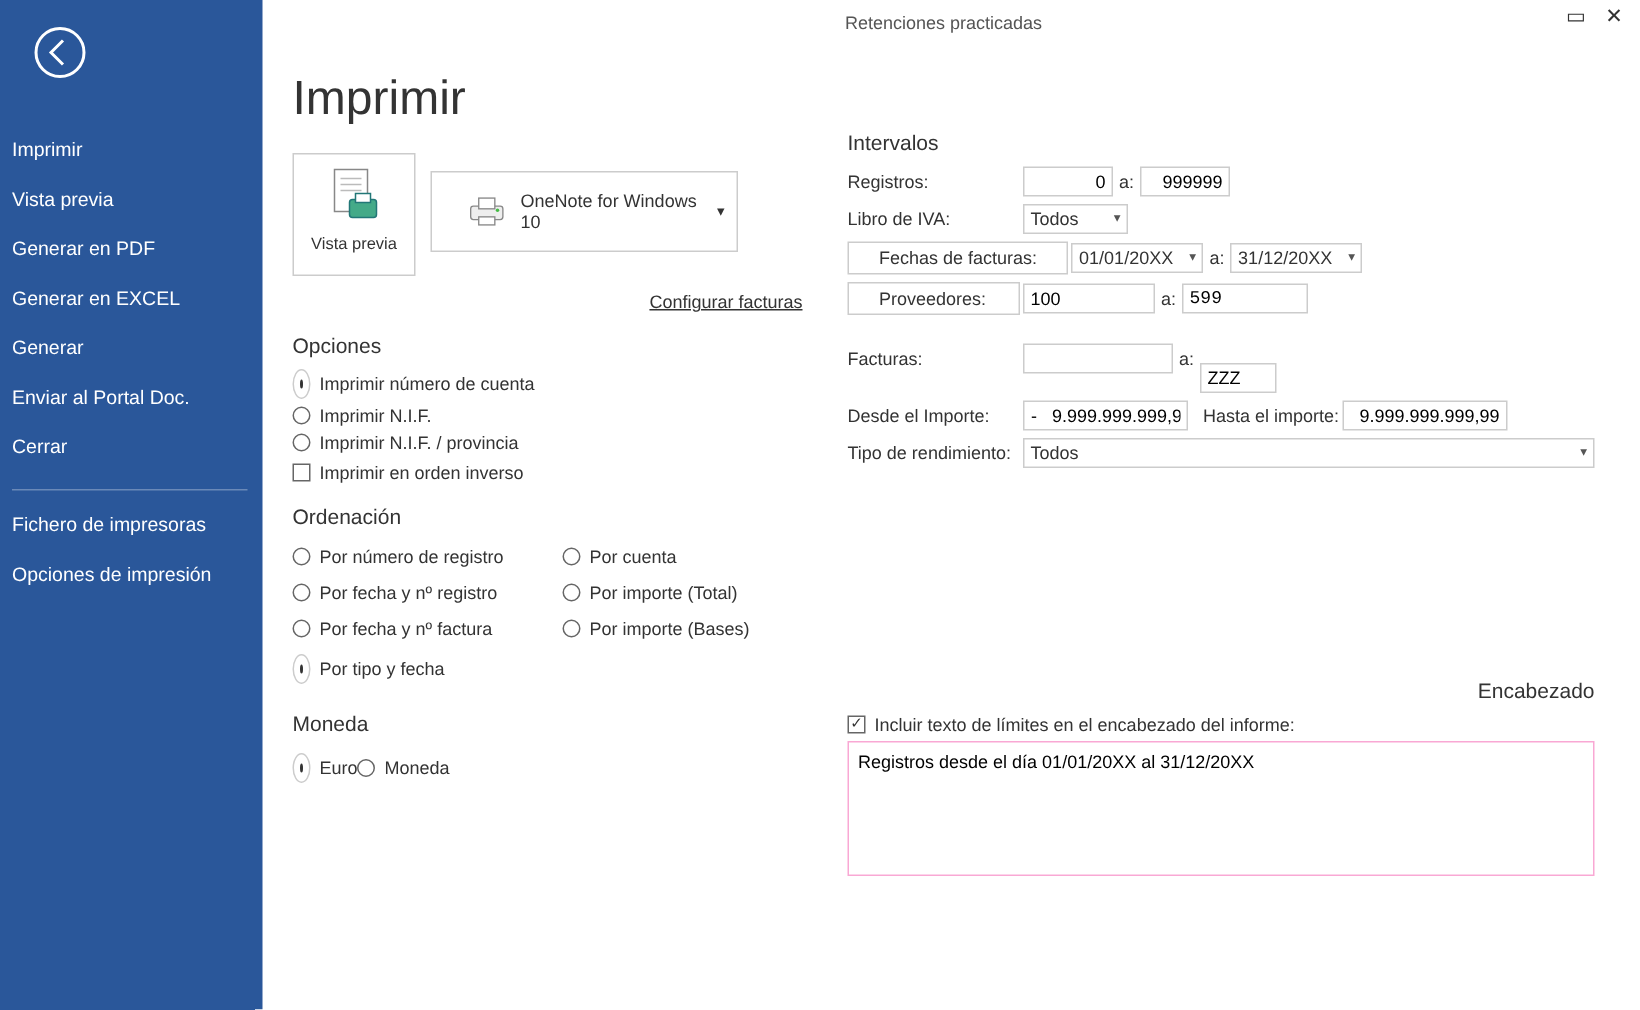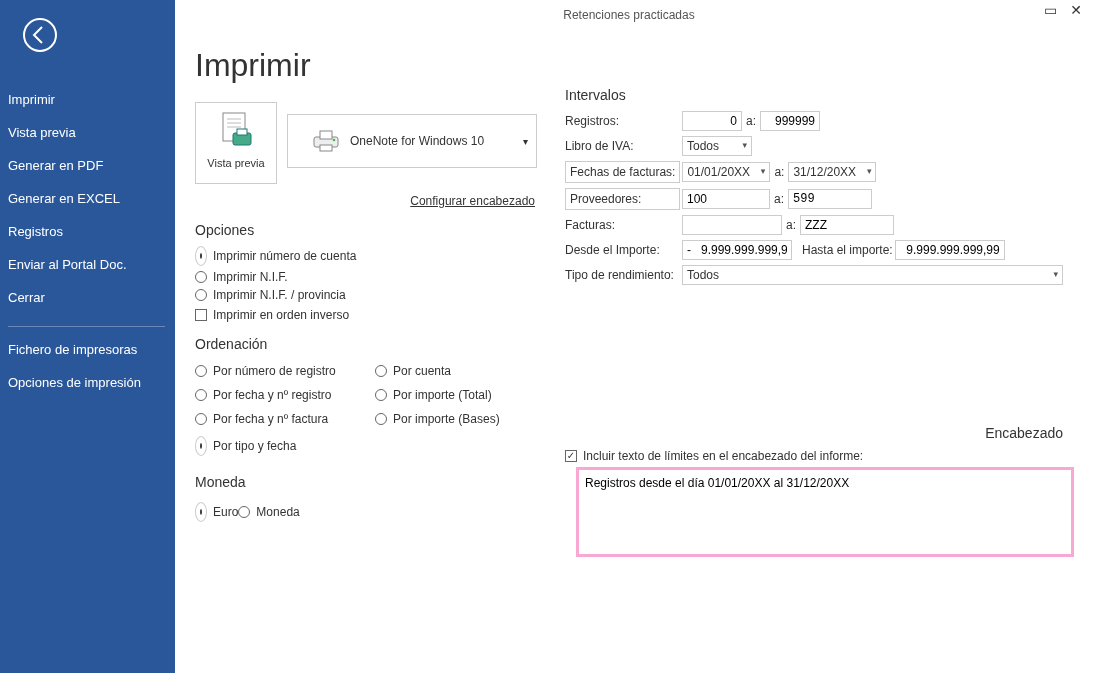--- a/index.html
+++ b/index.html
@@ -62,65 +62,65 @@
     width: 82px; height: 82px;
     border: 1px solid #ccc;
     text-align:center;
     font-size:11px;
     padding-top:8px;
     cursor:pointer;
     background:#fff;
   }
   .preview-btn svg { display:block; margin:0 auto 4px;}
   .printer-sel {
-    width: 250px; height: 54px;
+    width: 205px; height: 54px;
     border:1px solid #ccc;
     display:flex; align-items:center;
     padding:0 24px;
     position:relative;
     margin-top:12px; margin-left:10px;
     cursor:pointer;
   }
   .printer-sel .chev { position:absolute; right:8px; font-size:10px;}
   .link { color:#333; text-decoration:underline; font-size:12px; display:block; text-align:right; margin:10px 12px 0 0; cursor:pointer; width:340px;}
   h2 { font-size:14px; font-weight:400; margin:14px 0 8px 0; color:#333;}
   .radio-row, .check-row { display:flex; align-items:center; margin: 4px 0; font-size:12px; }
   .radio { width:12px; height:12px; border:1px solid #666; border-radius:50%; margin-right:6px; display:inline-flex; align-items:center; justify-content:center; cursor:pointer;}
   .radio.sel::after { content:""; width:6px; height:6px; background:#333; border-radius:50%;}
   .check { width:12px; height:12px; border:1px solid #666; margin-right:6px; display:inline-flex; align-items:center; justify-content:center; font-size:10px; line-height:10px; cursor:pointer;}
   .ord-grid { display:grid; grid-template-columns: 180px 180px; row-gap:2px;}
   .interval-row { display:flex; align-items:center; margin:5px 0; gap:2px; font-size:12px;}
   .interval-row .lbl { width:115px;}
-  .btn-lbl { border:1px solid #ccc; padding:3px 4px; cursor:pointer; background:#fff; font-size:12px; min-width:115px; text-align:left;}
+  .btn-lbl { border:1px solid #ccc; padding:3px 20px; cursor:pointer; background:#fff; font-size:12px; min-width:115px; text-align:left;}
   input[type=text] {
     border:1px solid #ccc; padding:2px 4px; font-size:12px; height:20px; font-family:inherit;
   }
   .num-w { width:60px; text-align:right;}
   .a-lbl { font-size:12px; padding:0 2px;}
   .sel { border:1px solid #ccc; height:20px; padding:2px 4px; font-size:12px; position:relative; background:#fff; cursor:pointer;}
   .sel .chev { position:absolute; right:4px; top:3px; font-size:9px; color:#555;}
   textarea {
-    width:100%; height:90px; border:3px solid #f9a8d4; padding:6px; font-size:12px; font-family:inherit; resize:none;margin-left:11px;
+    width:100%; height:90px; border:1px solid #f9a8d4; padding:6px; font-size:12px; font-family:inherit; resize:none;
   }
 </style>
 </head>
 <body>
 
 <div class="sidebar">
   <div class="back-btn">
     <svg viewBox="0 0 36 36" width="36" height="36">
         <circle cx="18" cy="18" r="16" fill="none" stroke="#fff" stroke-width="2"></circle>
         <path d="M20 10 L12 18 L20 26" fill="none" stroke="#fff" stroke-width="2"></path>
       </svg>
   </div>
   <span class="side-item">Imprimir</span>
   <span class="side-item">Vista previa</span>
   <span class="side-item">Generar en PDF</span>
   <span class="side-item">Generar en EXCEL</span>
-  <span class="side-item">Registros</span>
+  <span class="side-item">Generar</span>
   <span class="side-item">Enviar al Portal Doc.</span>
   <span class="side-item">Cerrar</span>
   <div class="side-divider"></div>
   <span class="side-item">Fichero de impresoras</span>
   <span class="side-item">Opciones de impresión</span>
 </div>
 
 <div class="main">
   <div class="win-controls">
     <span>▭</span>
@@ -149,21 +149,21 @@
           <svg width="28" height="24" viewBox="0 0 28 24" style="margin-right:10px;">
             <rect x="2" y="8" width="24" height="10" rx="2" fill="#eee" stroke="#888"></rect>
             <rect x="8" y="2" width="12" height="8" fill="#fff" stroke="#888"></rect>
             <rect x="8" y="16" width="12" height="6" fill="#fff" stroke="#888"></rect>
             <circle cx="22" cy="11" r="1.3" fill="#4b4"></circle>
           </svg>
           <span>OneNote for Windows 10</span>
           <span class="chev">▾</span>
         </div>
       </div>
-      <span class="link">Configurar encabezado</span>
+      <span class="link">Configurar facturas</span>
 
       <h2>Opciones</h2>
       <div class="radio-row">
           <span class="radio sel"></span>
           <span>Imprimir número de cuenta</span>
         </div>
       <div class="radio-row">
           <span class="radio"></span>
           <span>Imprimir N.I.F.</span>
         </div>
@@ -247,21 +247,21 @@
         <span class="btn-lbl">Proveedores:</span>
         <input type="text" style="width: 88px;" value="100">
         <span class="a-lbl">a:</span>
         <input type="text" style="width: 84px; font-family: Liberation Mono, monospace;" value="599">
       </div>
 
       <div class="interval-row">
         <span class="lbl">Facturas:</span>
         <input type="text" style="width: 100px;" value="">
         <span class="a-lbl">a:</span>
-        <input type="text" style="width: 94px;" value="ZZZ">
+        <input type="text" style="width: 51px; margin-top: 27px;" value="ZZZ">
       </div>
 
       <div class="interval-row">
         <span class="lbl">Desde el Importe:</span>
         <input type="text" style="width: 110px; text-align: right;" value="-   9.999.999.999,99">
         <span style="margin-left:8px;">Hasta el importe:</span>
         <input type="text" style="width: 110px; text-align: right;" value="9.999.999.999,99">
       </div>
 
       <div class="interval-row">

